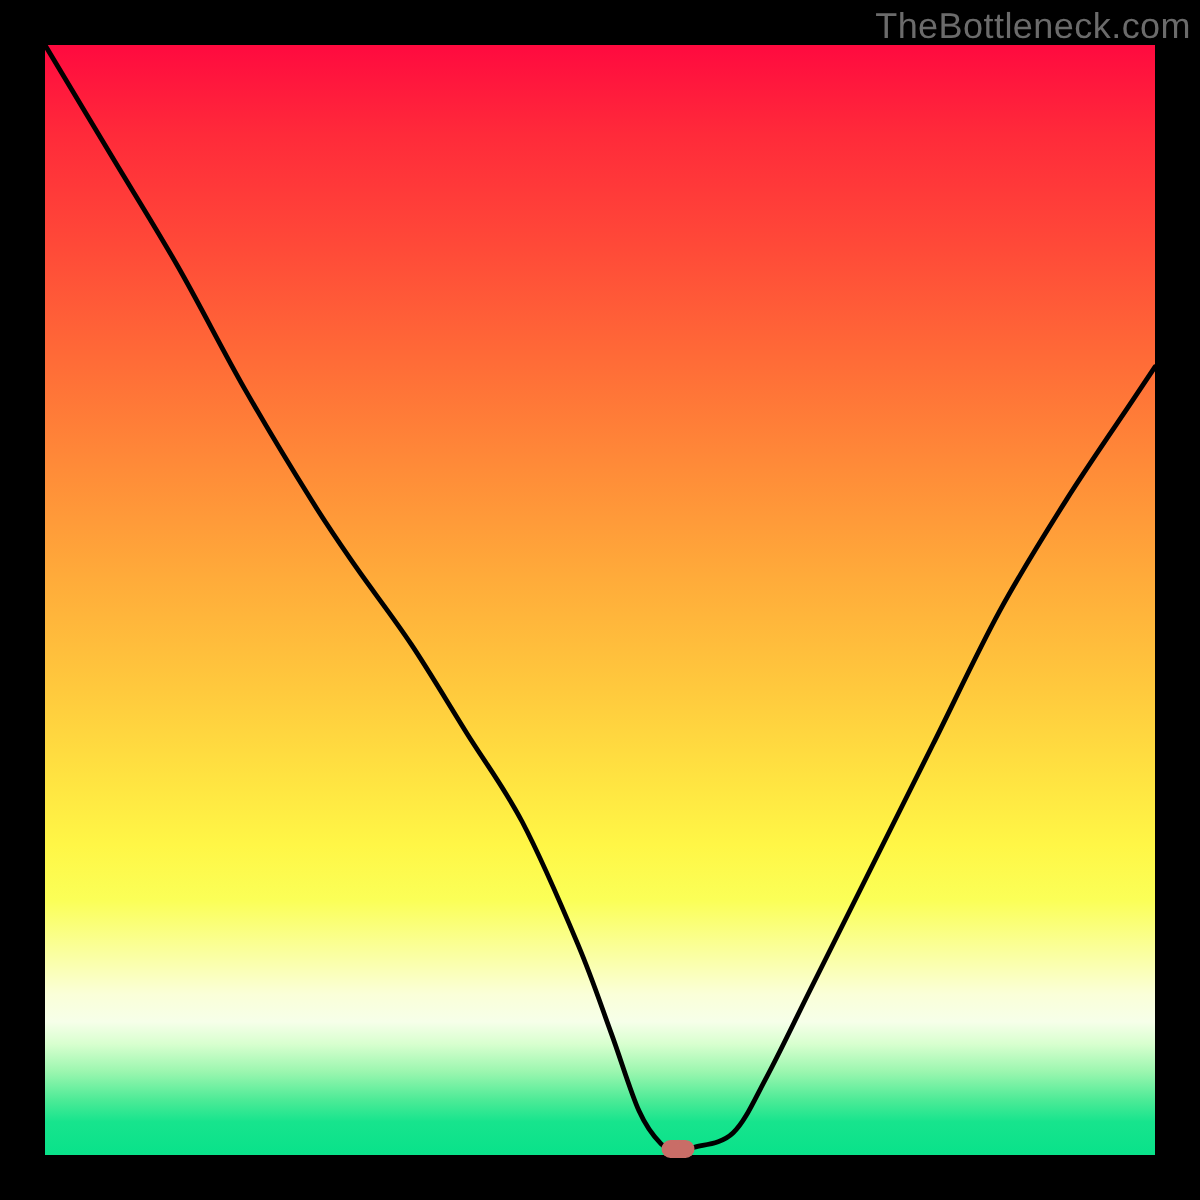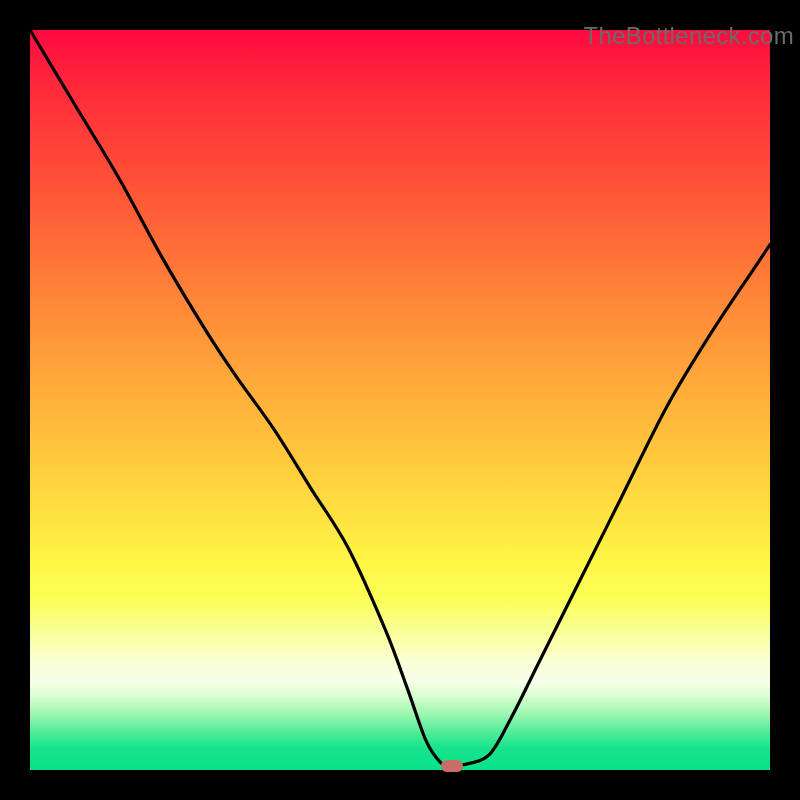--- a/index.html
+++ b/index.html
@@ -40,21 +40,21 @@
       #f6ffe9 88%,
       #d8ffcf 90%,
       #9bf6af 92.5%,
       #4eeb97 95%,
       #17e48d 97%,
       #09e28a 100%
     );
   }
   .watermark {
     position: absolute;
-    top: 22px;
+    top: 4px;
     right: 6px;
     color: #6b6b6b;
     font-size: 24px;
     font-weight: 500;
     letter-spacing: 0.3px;
     z-index: 20;
     user-select: none;
   }
   .curve {
     position: absolute;

